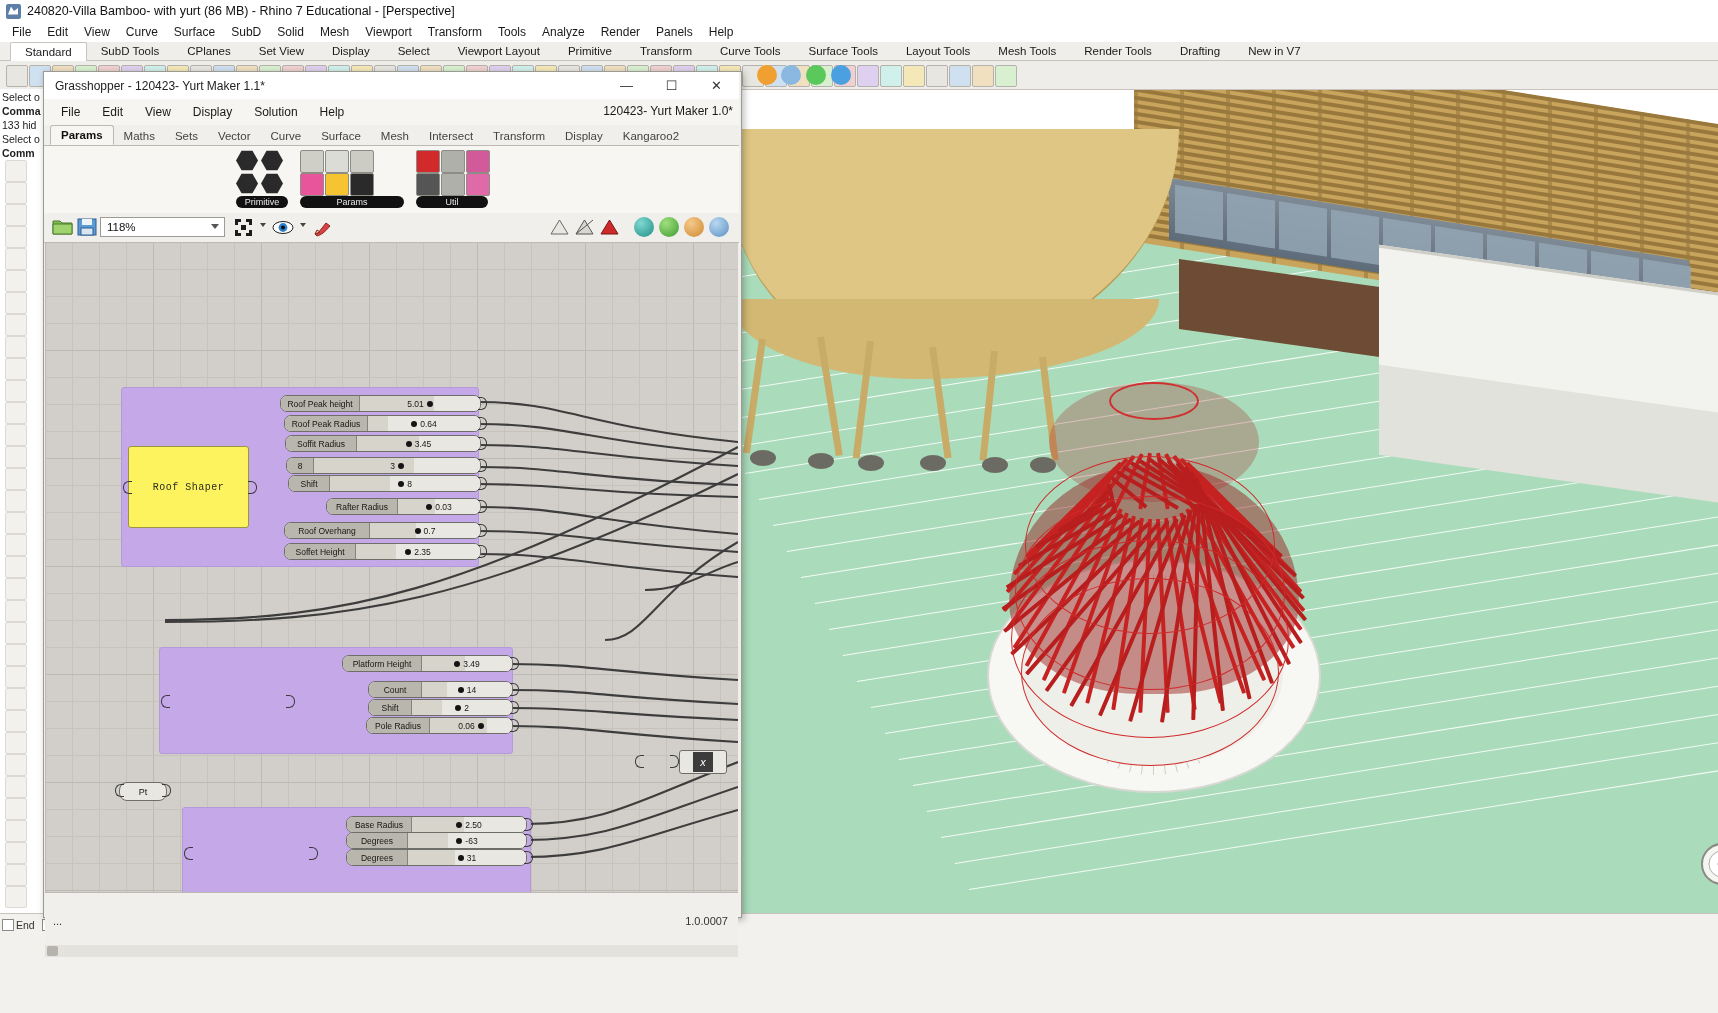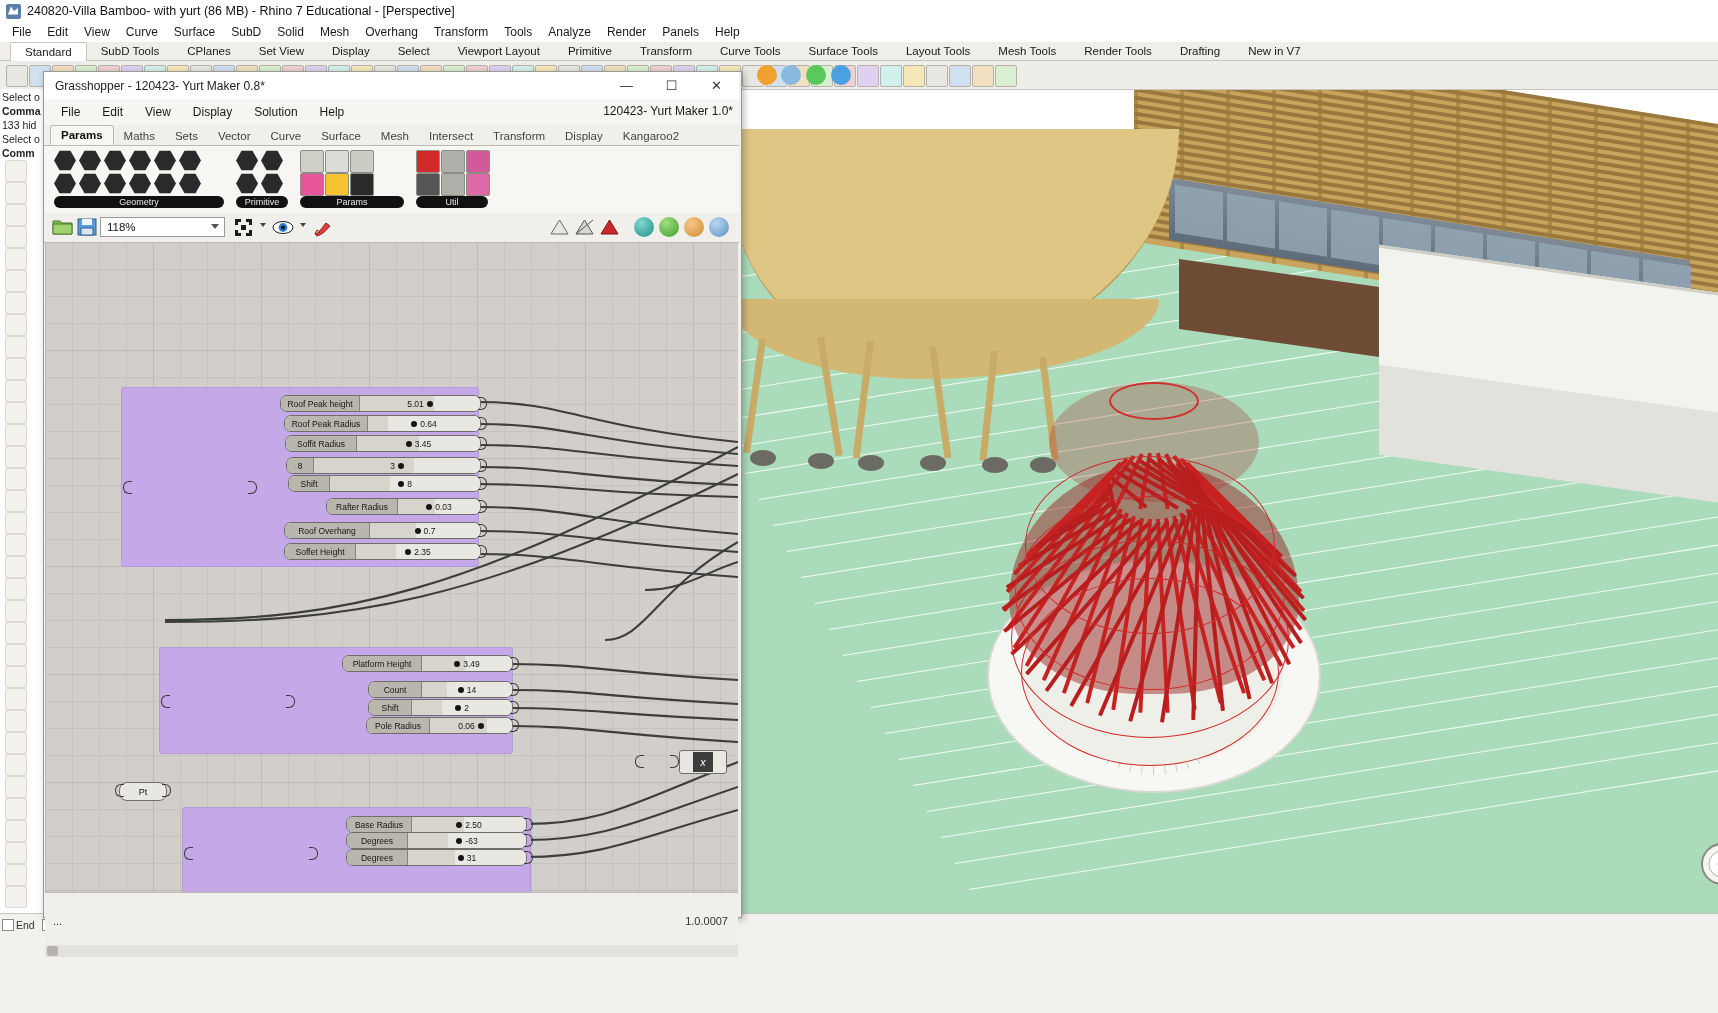--- a/index.html
+++ b/index.html
@@ -464,21 +464,21 @@
 
 <div class="abs" id="rhino-menubar">
     <div class="mi">File</div>
     <div class="mi">Edit</div>
     <div class="mi">View</div>
     <div class="mi">Curve</div>
     <div class="mi">Surface</div>
     <div class="mi">SubD</div>
     <div class="mi">Solid</div>
     <div class="mi">Mesh</div>
-    <div class="mi">Overhang</div>
+    <div class="mi">Viewport</div>
     <div class="mi">Transform</div>
     <div class="mi">Tools</div>
     <div class="mi">Analyze</div>
     <div class="mi">Render</div>
     <div class="mi">Panels</div>
     <div class="mi">Help</div>
   </div>
 
 <div class="abs" id="rhino-tabbar">
     <div class="tb active">Standard</div>
@@ -648,21 +648,21 @@
       <div class="osn">
         <span class="cb"></span>
         <span>Disable</span>
       </div>
     </div>
 </div>
 
 <div class="abs" id="gh-window">
 
   <div id="gh-titlebar">
-    <div id="gh-title-text">Grasshopper - 120423- Yurt Maker 0.8*</div>
+    <div id="gh-title-text">Grasshopper - 120423- Yurt Maker 1.1*</div>
     <div class="gh-wbtn" style="right:90px;">—</div>
     <div class="gh-wbtn" style="right:45px;">☐</div>
     <div class="gh-wbtn" style="right:0px;">✕</div>
   </div>
 
   <div id="gh-menubar">
       <div class="mi">File</div>
       <div class="mi">Edit</div>
       <div class="mi">View</div>
       <div class="mi">Display</div>
@@ -679,35 +679,20 @@
       <div class="gtab">Curve</div>
       <div class="gtab">Surface</div>
       <div class="gtab">Mesh</div>
       <div class="gtab">Intersect</div>
       <div class="gtab">Transform</div>
       <div class="gtab">Display</div>
       <div class="gtab">Kangaroo2</div>
     </div>
 
   <div id="gh-ribbon">
-      <div class="gh-group" style="left: 8px; width: 176px; height: 58px;">
-        <div class="ghic hex" style="left: 2px; top: 1px;"></div>
-        <div class="ghic hex" style="left: 27px; top: 1px;"></div>
-        <div class="ghic hex" style="left: 52px; top: 1px;"></div>
-        <div class="ghic hex" style="left: 77px; top: 1px;"></div>
-        <div class="ghic hex" style="left: 102px; top: 1px;"></div>
-        <div class="ghic hex" style="left: 127px; top: 1px;"></div>
-        <div class="ghic hex" style="left: 2px; top: 24px;"></div>
-        <div class="ghic hex" style="left: 27px; top: 24px;"></div>
-        <div class="ghic hex" style="left: 52px; top: 24px;"></div>
-        <div class="ghic hex" style="left: 77px; top: 24px;"></div>
-        <div class="ghic hex" style="left: 102px; top: 24px;"></div>
-        <div class="ghic hex" style="left: 127px; top: 24px;"></div>
-        <div class="gh-grp-label" style="left: 2px; top: 47px; width: 170px;">Geometry</div>
-      </div>
       <div class="gh-group" style="left: 190px; width: 58px; height: 58px;">
         <div class="ghic hex" style="left: 2px; top: 1px;"></div>
         <div class="ghic hex" style="left: 27px; top: 1px;"></div>
         <div class="ghic hex" style="left: 2px; top: 24px;"></div>
         <div class="ghic hex" style="left: 27px; top: 24px;"></div>
         <div class="gh-grp-label" style="left: 2px; top: 47px; width: 52px;">Primitive</div>
       </div>
       <div class="gh-group" style="left: 254px; width: 110px; height: 58px;">
         <div class="ghic sq" style="left: 2px; top: 1px; background: rgb(207, 207, 200);"></div>
         <div class="ghic sq" style="left: 27px; top: 1px; background: rgb(220, 220, 214);"></div>
@@ -863,20 +848,23 @@
         <path d="M466 484 C 540 484, 560 492, 693 500"></path>
         <path d="M480 582 C 560 582, 590 560, 693 520"></path>
         <path d="M480 598 C 560 598, 595 578, 693 545"></path>
         <path d="M480 615 C 560 615, 595 595, 693 568"></path>
         <path d="M560 398 C 600 398, 610 348, 693 300"></path>
         <path d="M600 348 C 640 348, 660 330, 693 320"></path>
       </g>
     </svg>
 
     <div class="gh-cluster-grp" style="left:76px;top:145px;width:356px;height:178px;"></div>
+    <div class="gh-cluster" style="left:83px;top:204px;width:119px;height:80px;">
+      <span>Roof Shaper</span>
+    </div>
     <div class="port" style="left:78px;top:239px;"></div>
     <div class="port r" style="left:203px;top:239px;"></div>
 
     <div class="gh-cluster-grp" style="left:114px;top:405px;width:352px;height:105px;"></div>
     <div class="port" style="left:116px;top:453px;"></div>
     <div class="port r" style="left:241px;top:453px;"></div>
 
     <div class="gh-cluster-grp" style="left:137px;top:565px;width:347px;height:87px;"></div>
     <div class="port" style="left:139px;top:605px;"></div>
     <div class="port r" style="left:264px;top:605px;"></div>

